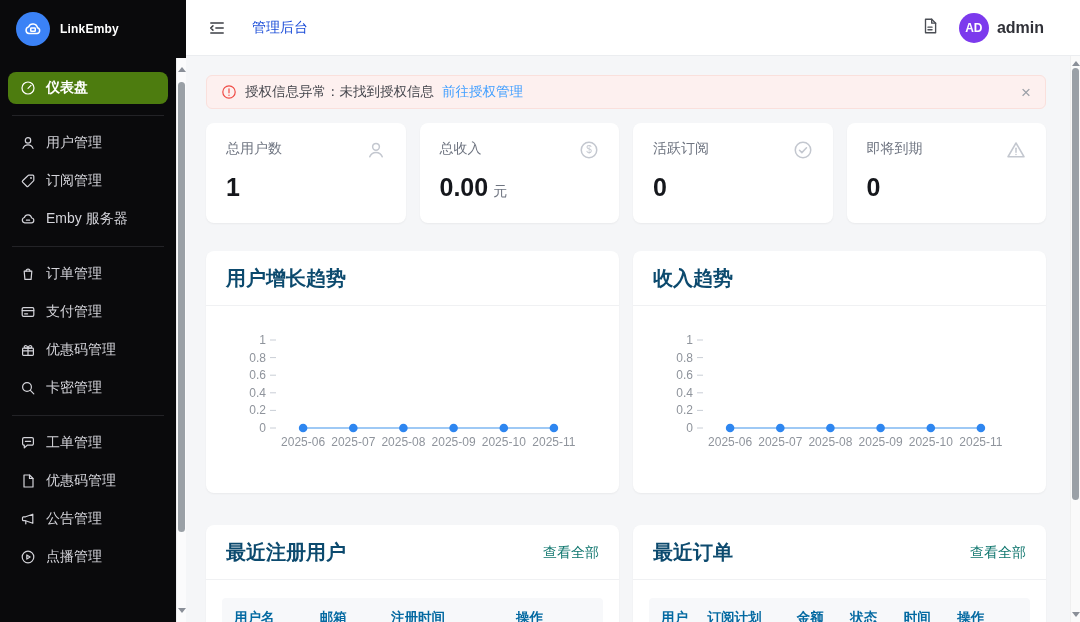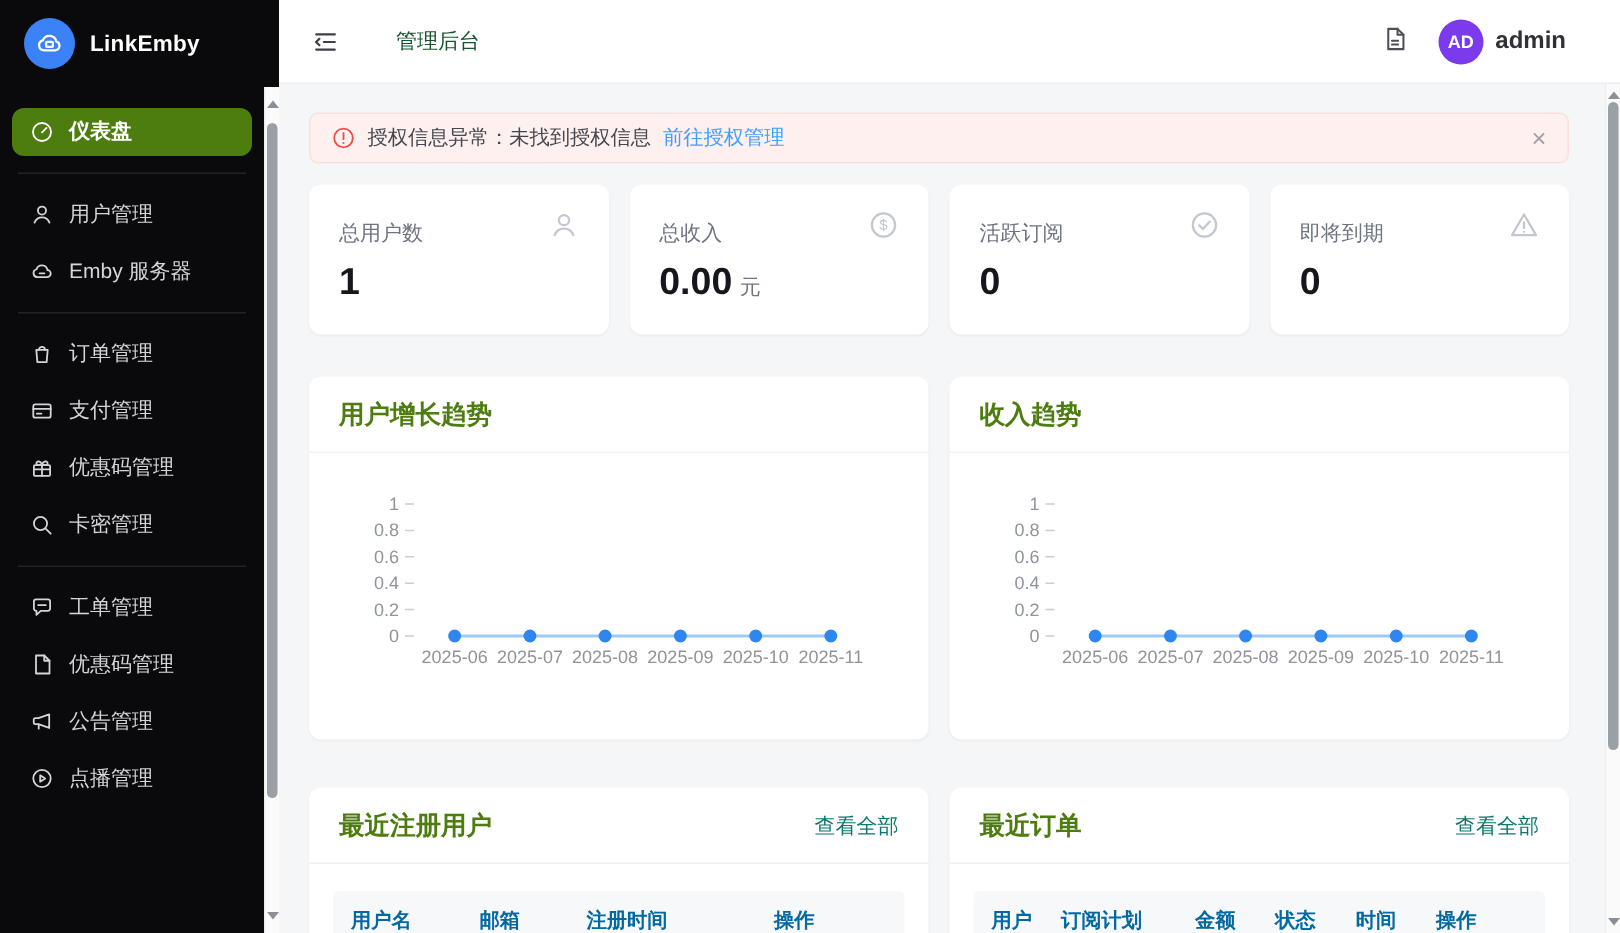--- a/index.html
+++ b/index.html
@@ -5,41 +5,41 @@
   * { margin:0; padding:0; box-sizing:border-box; }
   html,body { width:1080px; height:622px; overflow:hidden; background:#f5f6f8;
     font-family:"Liberation Sans","DejaVu Sans",sans-serif; }
   .page { position:relative; width:1080px; height:622px; }
 
   
   .sidebar { position:absolute; left:0; top:0; width:186px; height:622px; background:#0a0a0c; z-index:5; }
   .logo-row { display:flex; align-items:center; gap:10px; height:58px; padding:0 16px; }
   .logo-badge { width:34px; height:34px; border-radius:50%; background:#3b82f6; display:flex; align-items:center; justify-content:center; flex:0 0 auto; }
   .logo-badge svg { width:20px; height:20px; stroke:#fff; }
-  .logo-text { color:#fff; font-size:15px; font-weight:bold; letter-spacing:.2px; }
+  .logo-text { color:#fff; font-size:12px; font-weight:bold; letter-spacing:.2px; }
   .nav { position:absolute; top:58px; left:0; width:176px; bottom:0; padding:14px 8px 0 8px; overflow:hidden; }
   .nav-item { display:flex; align-items:center; gap:10px; height:32px; margin-bottom:6px; padding:0 12px;
     border-radius:8px; color:#d4d4da; font-size:14px; cursor:pointer; }
   .nav-item svg { width:16px; height:16px; flex:0 0 auto; }
   .nav-item.active { background:#4d7c0f; color:#fff; font-weight:bold; }
   .nav-divider { height:1px; background:#232327; margin:11px 4px; }
 
   
   .side-scroll { position:absolute; left:176px; top:58px; width:10px; bottom:0; background:#fbfbfc; border-left:1px solid #ededef; z-index:6; }
   .side-scroll .thumb { position:absolute; left:1px; width:7px; top:24px; height:450px; background:#9aa0a6; border-radius:4px; }
   .scroll-arrow { position:absolute; left:1px; width:0; height:0; border-left:4px solid transparent; border-right:4px solid transparent; }
   .arrow-up { top:9px; border-bottom:5px solid #8a8f98; }
   .arrow-down { bottom:9px; border-top:5px solid #8a8f98; }
 
   
   .main { position:absolute; left:186px; top:0; right:0; height:622px; }
   .topbar { height:56px; background:#fff; border-bottom:1px solid #ebedf0; display:flex; align-items:center; padding:0 24px 0 22px; }
   .fold-btn { width:22px; height:22px; color:#3d3f45; cursor:pointer; display:flex; align-items:center; }
   .fold-btn svg { width:18px; height:18px; }
-  .topbar-title { margin-left:34px; font-size:14px; color:#14532d; }
+  .topbar-title { margin-left:22px; font-size:14px; color:#1d4ed8; }
   .topbar-right { margin-left:auto; display:flex; align-items:center; gap:16px; }
   .doc-btn { width:22px; height:22px; color:#4b4e55; cursor:pointer; }
   .doc-btn svg { width:18px; height:18px; }
   .user-chip { display:flex; align-items:center; gap:8px; cursor:pointer; margin-right:12px; }
   .avatar { width:30px; height:30px; border-radius:50%; background:#7c3aed; color:#fff; font-size:12px; font-weight:bold;
     display:flex; align-items:center; justify-content:center; }
   .user-name { font-size:16px; color:#303138; font-weight:bold; }
 
   .content { padding:19px 34px 0 20px; }
 
@@ -47,33 +47,33 @@
   .alert { display:flex; align-items:center; height:34px; background:#fdf0ef; border:1px solid #fae0dc;
     border-radius:6px; padding:12px 14px; font-size:13.5px; color:#45464d; }
   .alert-icon { width:16px; height:16px; color:#ef4b45; margin-right:8px; flex:0 0 auto; }
   .alert-icon svg { width:16px; height:16px; }
   .alert-link { color:#409eff; margin-left:8px; text-decoration:none; cursor:pointer; }
   .alert-close { margin-left:auto; color:#9ca0a8; font-size:17px; line-height:1; cursor:pointer; }
 
   
   .stats-row { display:grid; grid-template-columns:repeat(4,1fr); gap:14px; margin-top:14px; }
   .stat-card { background:#fff; border-radius:8px; height:100px; padding:17px 20px; box-shadow:0 1px 2px rgba(20,22,28,.05); }
-  .stat-top { display:flex; align-items:flex-end; justify-content:space-between; }
+  .stat-top { display:flex; align-items:flex-start; justify-content:space-between; }
   .stat-label { font-size:14px; color:#6e7480; }
   .stat-icon { color:#c3c7cf; }
   .stat-icon svg { width:20px; height:20px; }
   .stat-value-row { margin-top:9px; display:flex; align-items:baseline; }
   .stat-value { font-size:25px; font-weight:bold; color:#15171c; }
   .stat-unit { font-size:14px; color:#6e7480; margin-left:5px; }
 
   
   .charts-row { display:grid; grid-template-columns:1fr 1fr; gap:14px; margin-top:28px; }
   .panel { background:#fff; border-radius:8px; box-shadow:0 1px 2px rgba(20,22,28,.05); overflow:hidden; }
   .panel-head { display:flex; align-items:center; justify-content:space-between; padding:14px 20px 13px 20px; border-bottom:1px solid #f0f1f3; }
-  .panel-title { font-size:17px; font-weight:bold; color:#4d7c0f; }
+  .panel-title { font-size:20px; font-weight:bold; color:#0c4a6e; }
   .panel-link { font-size:14px; color:#0f766e; cursor:pointer; text-decoration:none; }
   .chart-card { height:242px; }
   .chart-body { position:relative; height:195px; }
 
   
   .tables-row { display:grid; grid-template-columns:1fr 1fr; gap:14px; margin-top:32px; }
   .table-card { height:180px; }
   .table-wrap { padding:18px 16px 0 16px; }
   .thead-row { display:flex; background:#f7f8fa; border-radius:4px; padding:11px 12px; }
   .th { font-size:13.5px; font-weight:bold; color:#0369a1; }
@@ -109,20 +109,29 @@
         </div>
         <div class="nav-divider"></div>
         <div class="nav-item">
           <span style="display: flex;">
             <svg viewBox="0 0 16 16" fill="none" stroke="currentColor" stroke-width="1.2" stroke-linecap="round" stroke-linejoin="round">
               <circle cx="8" cy="5.4" r="2.7"></circle>
               <path d="M3 13.4c1-2.6 2.8-3.5 5-3.5s4 .9 5 3.5"></path>
             </svg>
           </span>
           <span>用户管理</span>
+        </div>
+        <div class="nav-item">
+          <span style="display: flex;">
+            <svg viewBox="0 0 16 16" fill="none" stroke="currentColor" stroke-width="1.2" stroke-linecap="round" stroke-linejoin="round">
+              <path d="M8.8 2.2h4a1 1 0 0 1 1 1v4a1 1 0 0 1-.3.7l-5.4 5.4a1 1 0 0 1-1.4 0L2.6 9.2a1 1 0 0 1 0-1.4l5.5-5.3a1 1 0 0 1 .7-.3z"></path>
+              <circle cx="11" cy="5" r="0.9" fill="currentColor" stroke="none"></circle>
+            </svg>
+          </span>
+          <span>订阅管理</span>
         </div>
         <div class="nav-item">
           <span style="display: flex;">
             <svg viewBox="0 0 16 16" fill="none" stroke="currentColor" stroke-width="1.2" stroke-linecap="round" stroke-linejoin="round">
               <path d="M4.7 11.8a2.7 2.7 0 0 1-.3-5.3A3.7 3.7 0 0 1 11.6 7a2.4 2.4 0 0 1-.4 4.8z"></path>
               <path d="M6.4 9.2h3.2"></path>
             </svg>
           </span>
           <span>Emby 服务器</span>
         </div>

